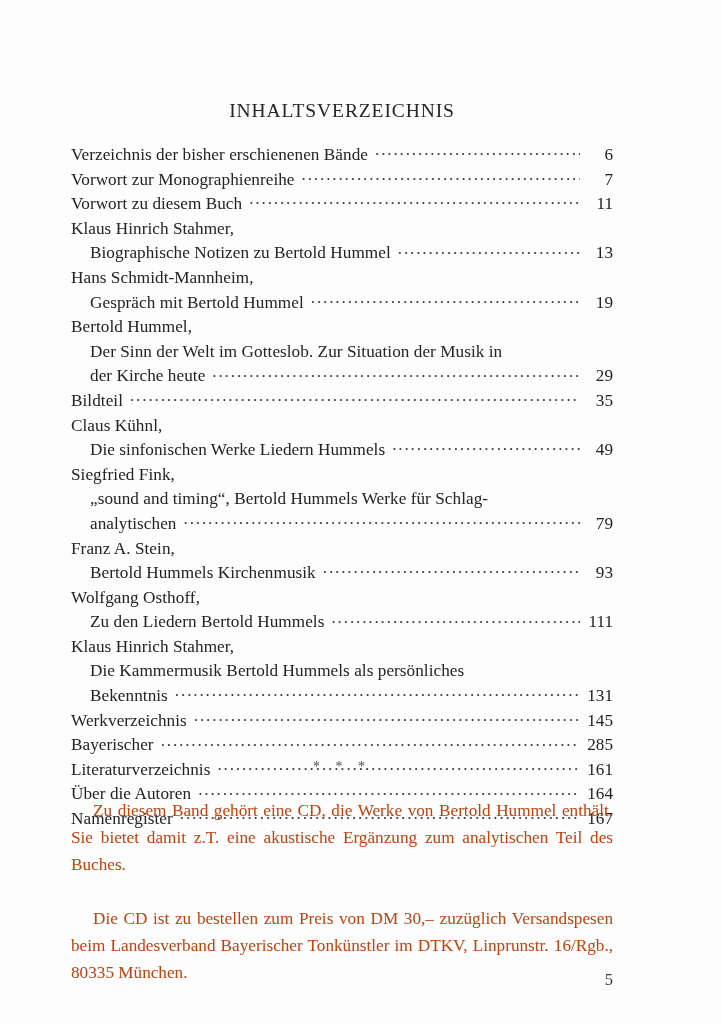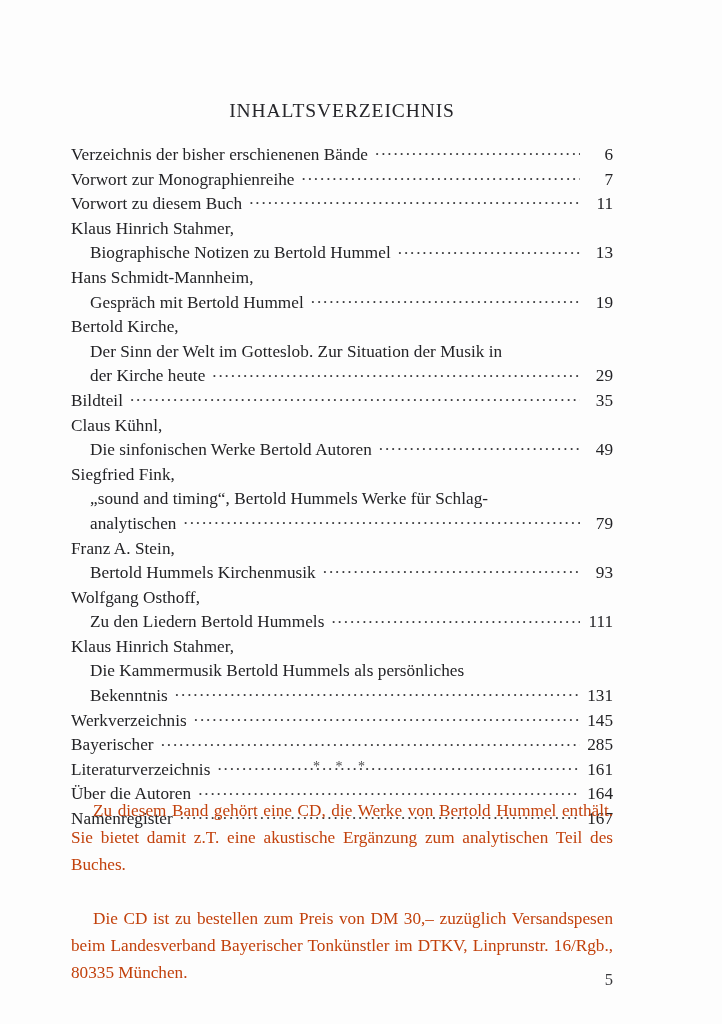--- a/index.html
+++ b/index.html
@@ -181,21 +181,21 @@
         <span class="toc-leader no-leader"></span>
         <span class="toc-page"></span>
       </div>
       <div class="toc-line indent">
         <span class="toc-text">Gespräch mit Bertold Hummel</span>
         <span class="toc-gap"></span>
         <span class="toc-leader"></span>
         <span class="toc-page">19</span>
       </div>
       <div class="toc-line">
-        <span class="toc-text">Bertold Kirche,</span>
+        <span class="toc-text">Bertold Hummel,</span>
         <span class="toc-leader no-leader"></span>
         <span class="toc-page"></span>
       </div>
       <div class="toc-line indent">
         <span class="toc-text">Der Sinn der Welt im Gotteslob. Zur Situation der Musik in</span>
         <span class="toc-leader no-leader"></span>
         <span class="toc-page"></span>
       </div>
       <div class="toc-line indent">
         <span class="toc-text">der Kirche heute</span>
@@ -208,21 +208,21 @@
         <span class="toc-gap"></span>
         <span class="toc-leader"></span>
         <span class="toc-page">35</span>
       </div>
       <div class="toc-line">
         <span class="toc-text">Claus Kühnl,</span>
         <span class="toc-leader no-leader"></span>
         <span class="toc-page"></span>
       </div>
       <div class="toc-line indent">
-        <span class="toc-text">Die sinfonischen Werke Bertold Autoren</span>
+        <span class="toc-text">Die sinfonischen Werke Liedern Hummels</span>
         <span class="toc-gap"></span>
         <span class="toc-leader"></span>
         <span class="toc-page">49</span>
       </div>
       <div class="toc-line">
         <span class="toc-text">Siegfried Fink,</span>
         <span class="toc-leader no-leader"></span>
         <span class="toc-page"></span>
       </div>
       <div class="toc-line indent">

